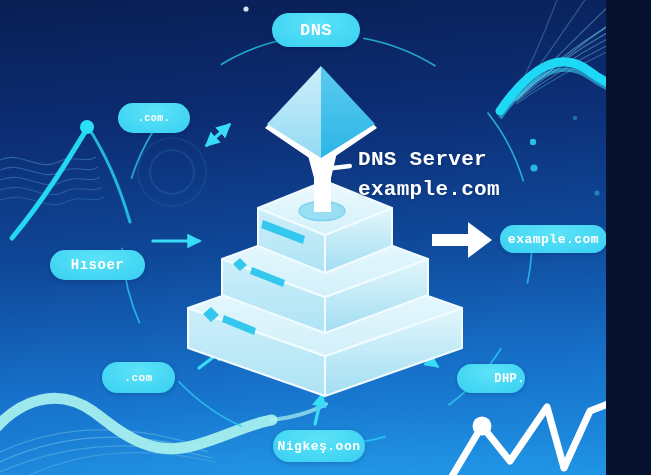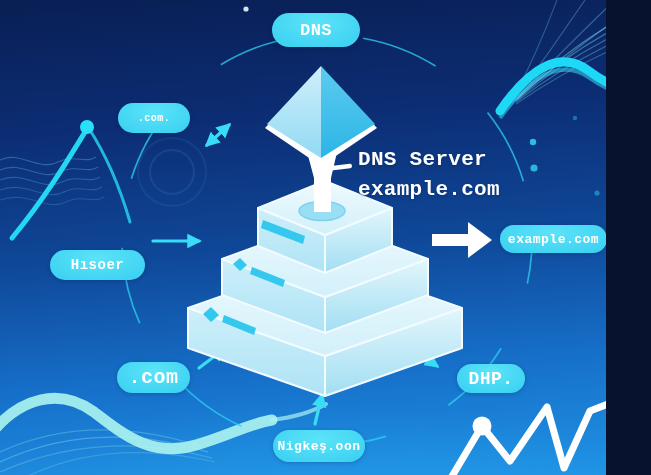--- a/index.html
+++ b/index.html
@@ -16,22 +16,22 @@
     background:radial-gradient(130% 170% at 50% 28%, #5ce3f8 0%, #2cc9ef 75%);
     border-radius:17px;color:#fff;font-weight:bold;letter-spacing:.5px;
     box-shadow:0 1px 4px rgba(4,25,70,.25);
   }
   .pill span{white-space:nowrap;}
   .pill--top          {left:272px;top:13px;width:88px;height:34px;font-size:17px;border-radius:18px;}
   .pill--top-left     {left:118px;top:103px;width:72px;height:30px;font-size:10px;text-align:right;}
   .pill--top-right    {left:453px;top:89px;width:82px;height:33px;font-size:15px;color:#14386e;}
   .pill--left         {left:50px;top:226px;width:95px;height:30px;font-size:14px;margin-top:24px;}
   .pill--right        {left:500px;top:225px;width:107px;height:28px;font-size:13px;}
-  .pill--bottom-left  {left:117px;top:362px;width:73px;height:31px;font-size:20px;}
-  .pill--bottom-right {left:457px;top:364px;width:68px;height:29px;font-size:18px;}
+  .pill--bottom-left  {left:102px;top:362px;width:73px;height:31px;font-size:11px;}
+  .pill--bottom-right {left:457px;top:364px;width:68px;height:29px;font-size:12px;justify-content:flex-end;}
   .pill--bottom       {left:273px;top:430px;width:92px;height:32px;font-size:13px;text-align:center;}
   .center-label{
     position:absolute;left:345px;top:145px;color:#fff;font-weight:bold;
     font-size:21px;line-height:30px;letter-spacing:.3px;
     text-shadow:0 1px 3px rgba(5,25,70,.35);
     margin-left:13px;
   }
 </style>
 </head>
 <body>

